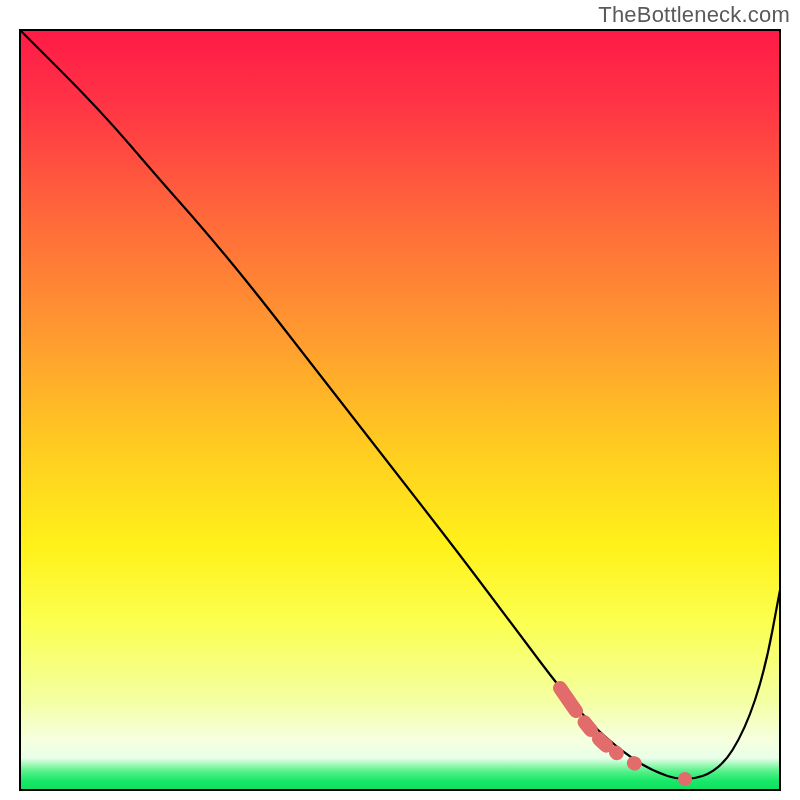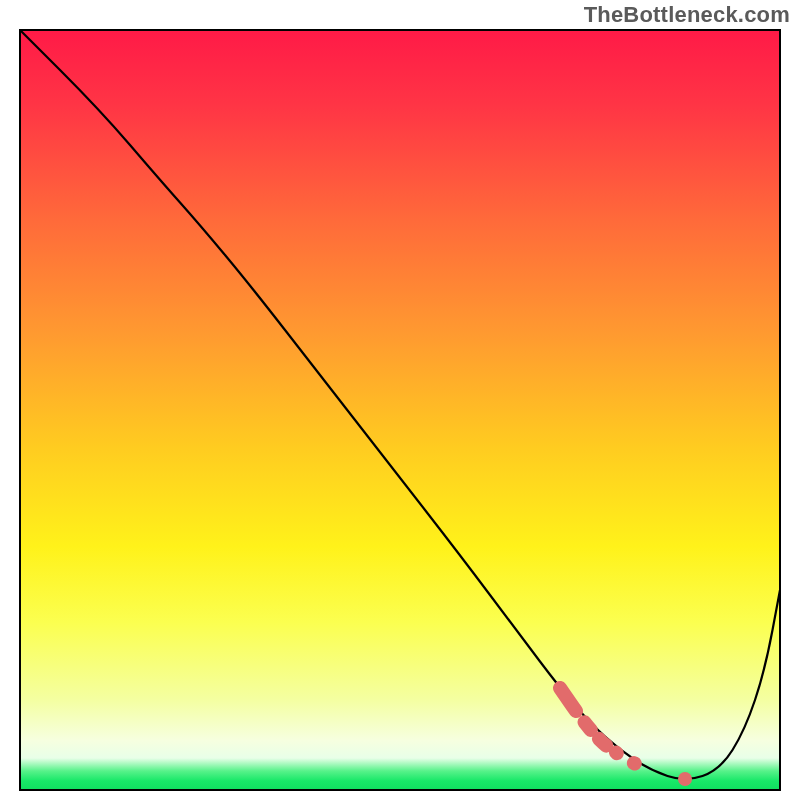--- a/index.html
+++ b/index.html
@@ -15,21 +15,21 @@
     width: 800px;
     height: 800px;
   }
   .watermark {
     position: absolute;
     top: 2px;
     right: 10px;
     font-family: Arial, Helvetica, sans-serif;
     font-size: 22px;
     color: #5a5a5a;
-    font-weight: 700;
+    font-weight: 400;
     letter-spacing: 0.2px;
   }
   svg {
     display: block;
   }
 </style>
 </head>
 <body>
 
 <div class="container">

